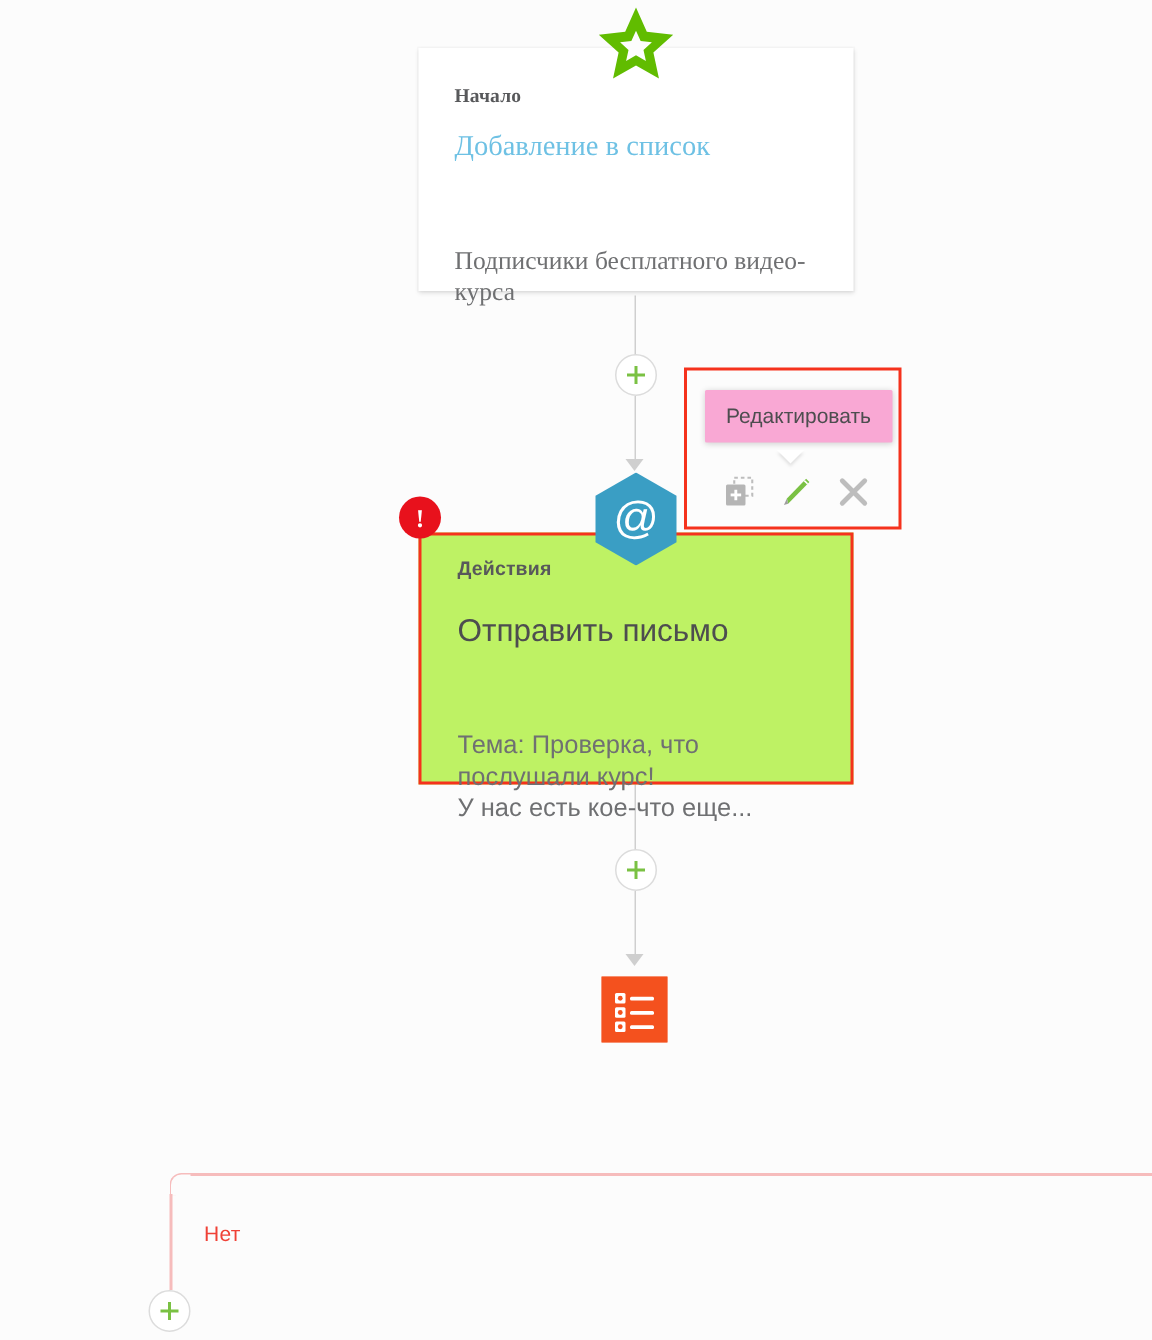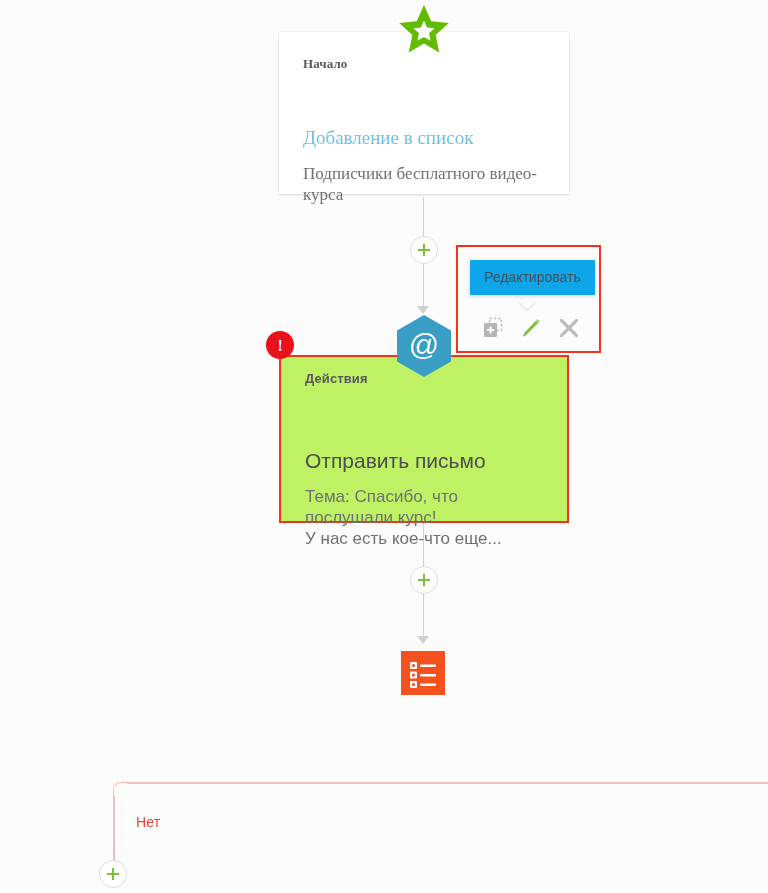--- a/index.html
+++ b/index.html
@@ -106,21 +106,20 @@
     font-weight: bold;
     color: #58595b;
     letter-spacing: .1px;
   }
   .card-title {
     position: absolute;
     left: 24px; top: 55px;
     font-size: 19px;
     color: #6ec1e4;
     letter-spacing: 0;
-    margin-top: 40px;
   }
   .card-title.dark {
     color: #4d4d4f;
   }
   .card-desc {
     position: absolute;
     left: 24px; top: 94px;
     right: 22px;
     font-size: 17px;
     line-height: 21px;
@@ -174,21 +173,21 @@
     box-sizing: border-box;
     z-index: 9;
     pointer-events: none;
   }
   .ctx-panel {
     position: absolute;
     z-index: 10;
   }
   .tooltip {
     position: absolute;
-    background: #0ea5e9;
+    background: #f9a8d4;
     box-shadow: 0 1px 4px rgba(0,0,0,.18);
     padding: 9px 14px 10px;
     font-size: 14px;
     color: #4d4d4f;
     white-space: nowrap;
     border-radius: 1px;
   }
   .tooltip-arrow {
     position: absolute;
     width: 0; height: 0;
@@ -240,21 +239,21 @@
   <div class="star-node" style="left:398px; top:4px;">
     <svg width="52" height="52" viewBox="0 0 52 52" aria-hidden="true">
       <path d="M26 1 L33.2 17.2 L50.8 19.1 L37.6 31 L41.3 48.4 L26 39.6 L10.7 48.4 L14.4 31 L1.2 19.1 L18.8 17.2 Z" fill="#61bc00"></path>
       <path d="M26 16.5 L29.1 23.4 L36.6 24.2 L31 29.3 L32.6 36.7 L26 32.9 L19.4 36.7 L21 29.3 L15.4 24.2 L22.9 23.4 Z" fill="#fdfdfd"></path>
     </svg>
   </div>
 
   <div class="card selected" style="left:279px; top:355px; width:290px; height:168px;">
     <div class="card-kicker" style="top:14px;">Действия</div>
     <div class="card-title dark" style="top:52px; font-size:21px;">Отправить письмо</div>
-    <div class="card-desc" style="top:92px; white-space:pre-line;">Тема: Спасибо, что послушали курс!
+    <div class="card-desc" style="top:92px; white-space:pre-line;">Тема: Проверка, что послушали курс!
 У нас есть кое-что еще...</div>
   </div>
 
   <div class="hex-node" style="left:396px; top:315px;">
     <svg width="56" height="62" viewBox="0 0 56 62" aria-hidden="true">
       <path d="M28 0 L55 15.5 L55 46.5 L28 62 L1 46.5 L1 15.5 Z" fill="#3a9ec4"></path>
       <text x="28" y="40" text-anchor="middle" font-family="Liberation Sans, sans-serif" font-size="30" fill="#ffffff">@</text>
     </svg>
   </div>
 

